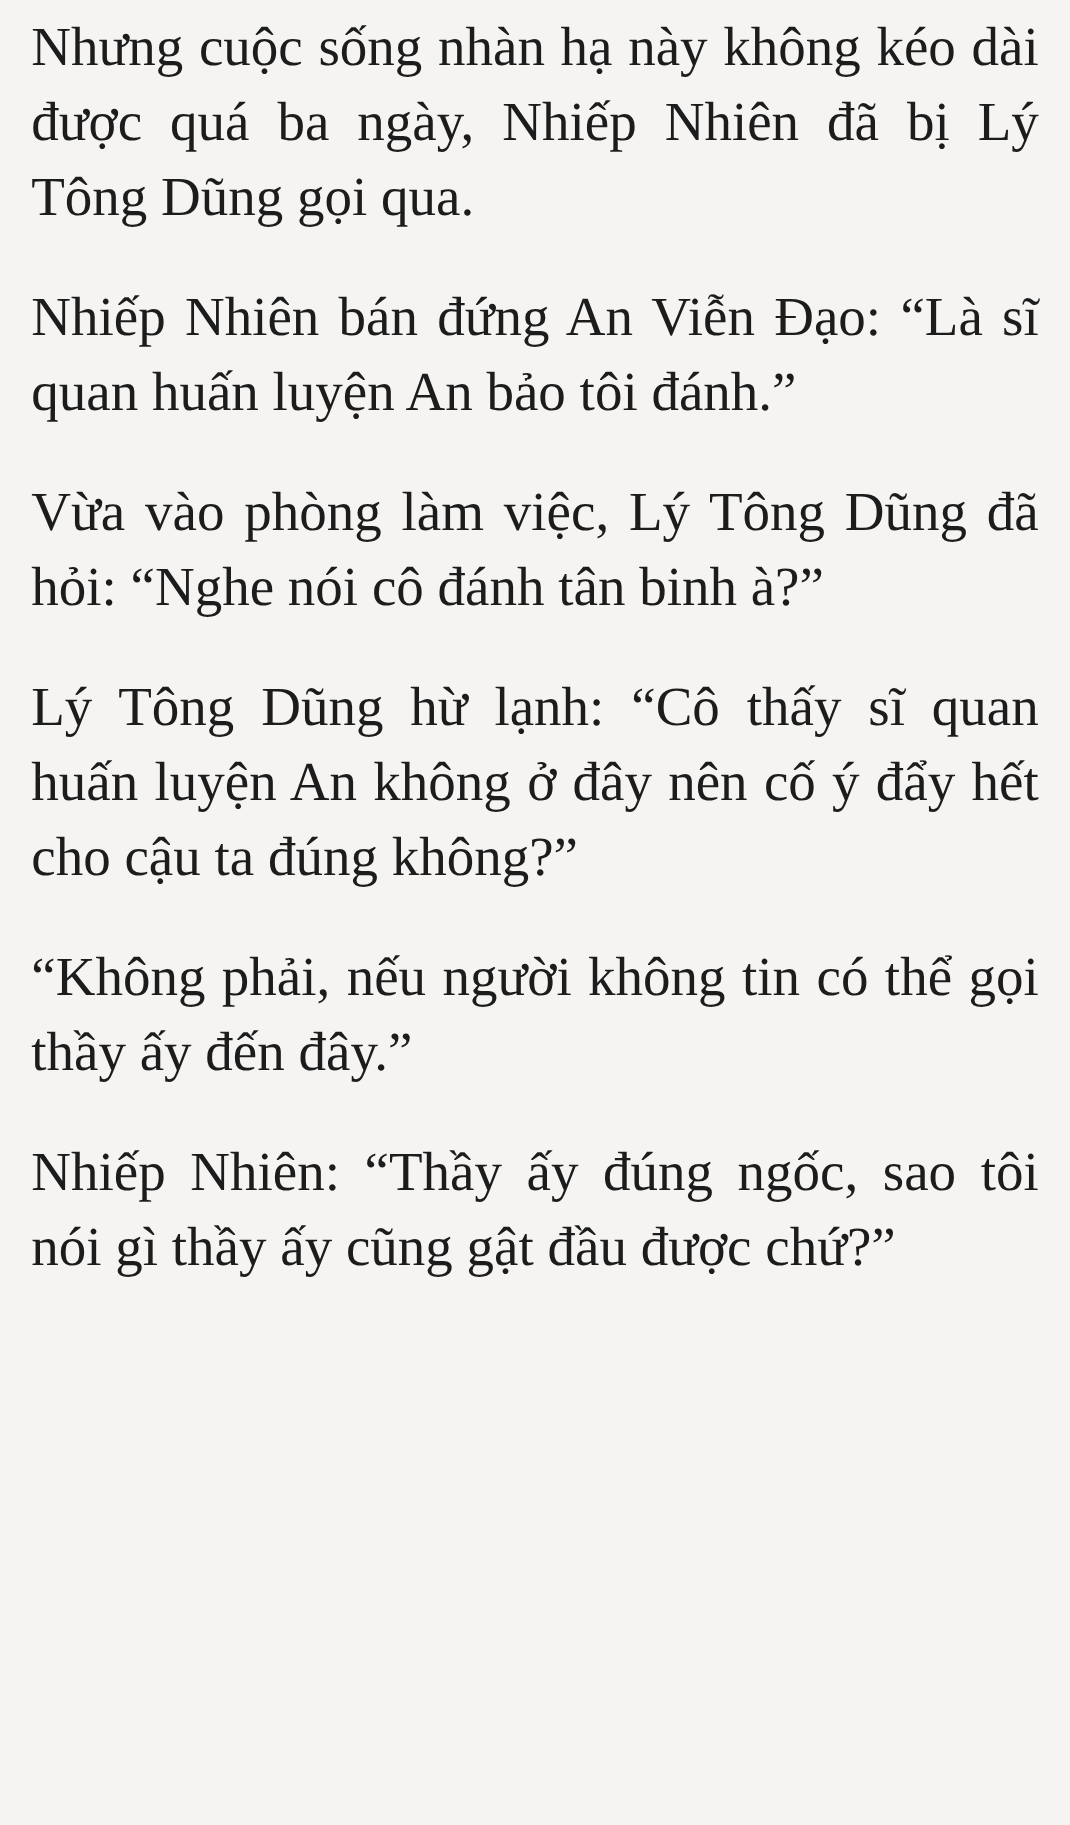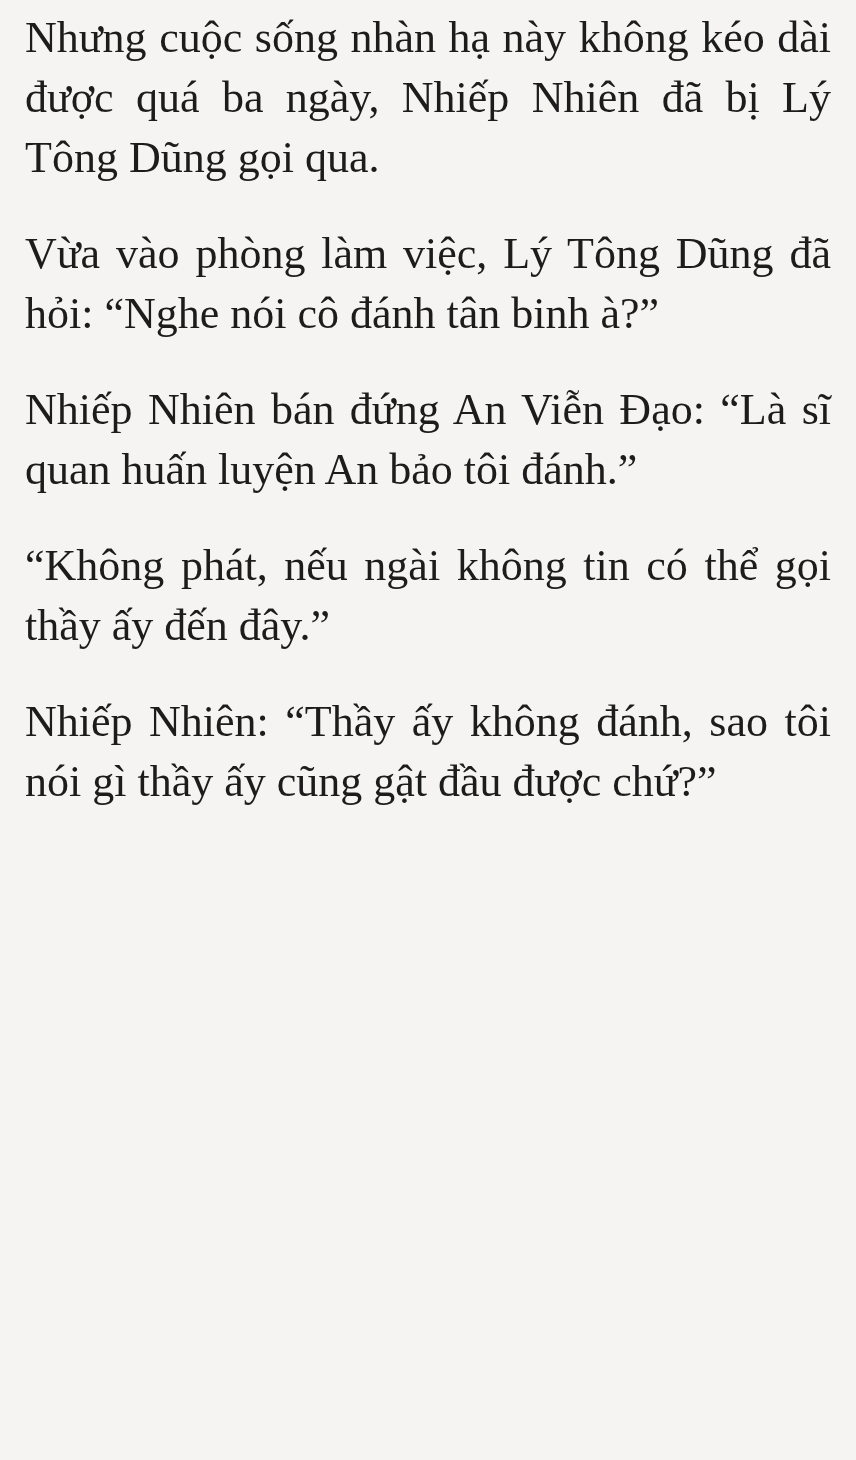--- a/index.html
+++ b/index.html
@@ -27,17 +27,18 @@
     }
     .reader-page p {
       margin: 0 0 36px 0;
     }
   </style>
 </head>
 <body style="background: rgb(245, 244, 242);">
 
 <main class="reader-page" style="color: rgb(28, 28, 28);">
   <p>Nhưng cuộc sống nhàn hạ này không kéo dài được quá ba ngày, Nhiếp Nhiên đã bị Lý Tông Dũng gọi qua.</p>
+  <p>Nhiếp Nhiên bán đứng An Viễn Đạo: “Là sĩ quan huấn luyện An bảo tôi đánh.”</p>
   <p>Vừa vào phòng làm việc, Lý Tông Dũng đã hỏi: “Nghe nói cô đánh tân binh à?”</p>
-  <p>Nhiếp Nhiên bán đứng An Viễn Đạo: “Là sĩ quan huấn luyện An bảo tôi đánh.”</p>
-  <p>“Không phát, nếu ngài không tin có thể gọi thầy ấy đến đây.”</p>
-  <p>Nhiếp Nhiên: “Thầy ấy không đánh, sao tôi nói gì thầy ấy cũng gật đầu được chứ?”</p>
+  <p>Lý Tông Dũng hừ lạnh: “Cô thấy sĩ quan huấn luyện An không ở đây nên cố ý đẩy hết cho cậu ta đúng không?”</p>
+  <p>“Không phải, nếu người không tin có thể gọi thầy ấy đến đây.”</p>
+  <p>Nhiếp Nhiên: “Thầy ấy đúng ngốc, sao tôi nói gì thầy ấy cũng gật đầu được chứ?”</p>
 </main>
 
 </body></html>

